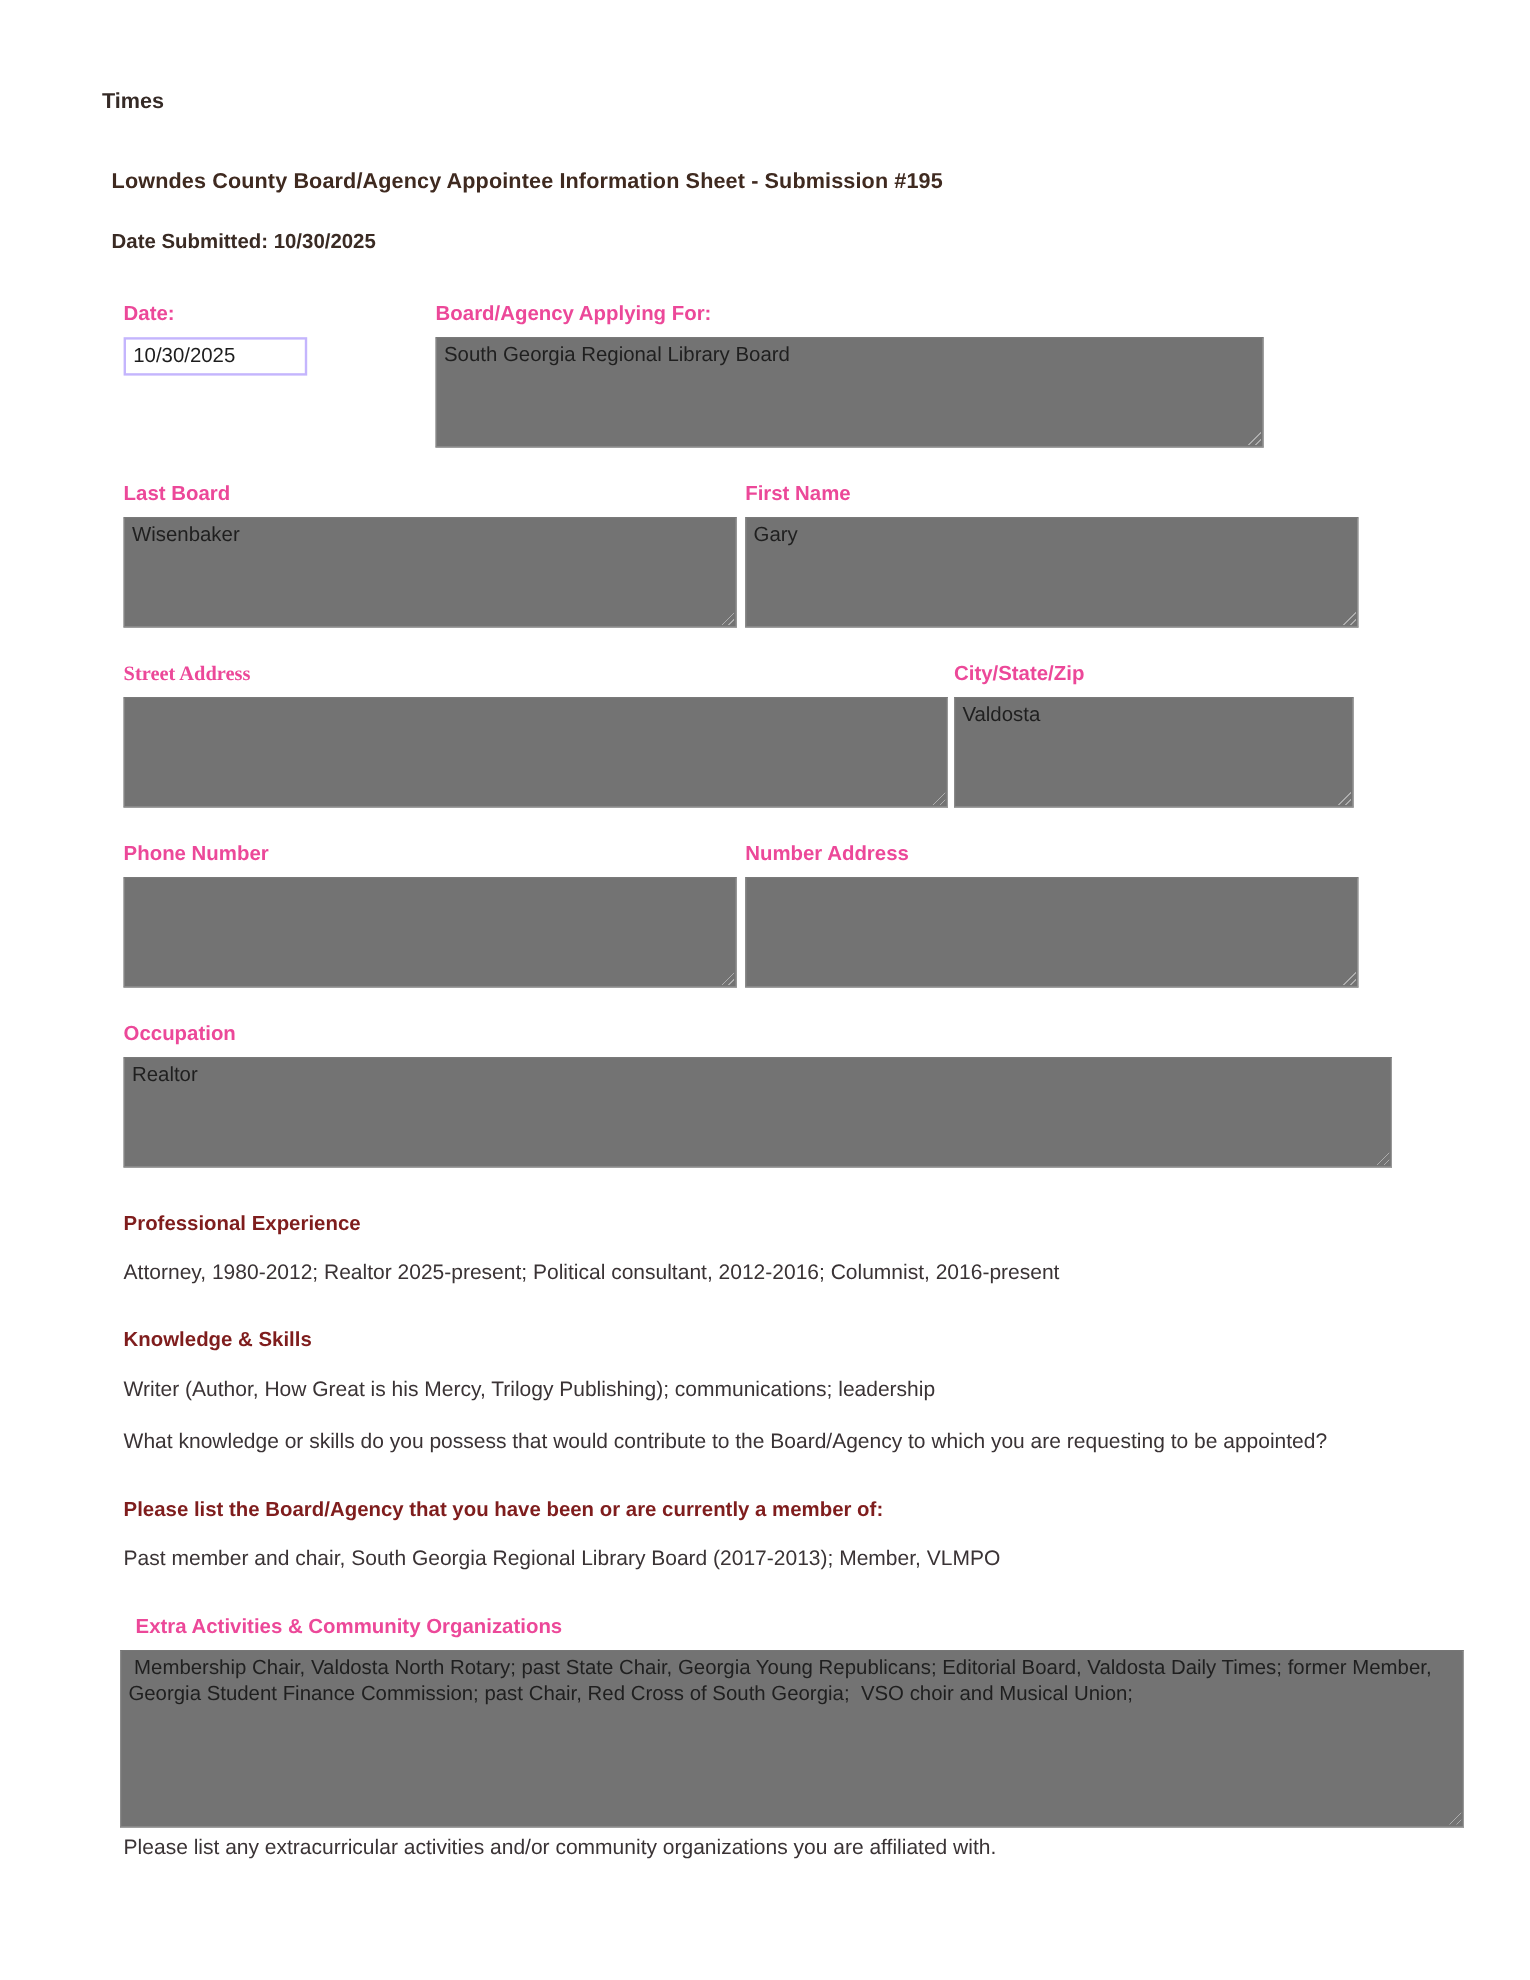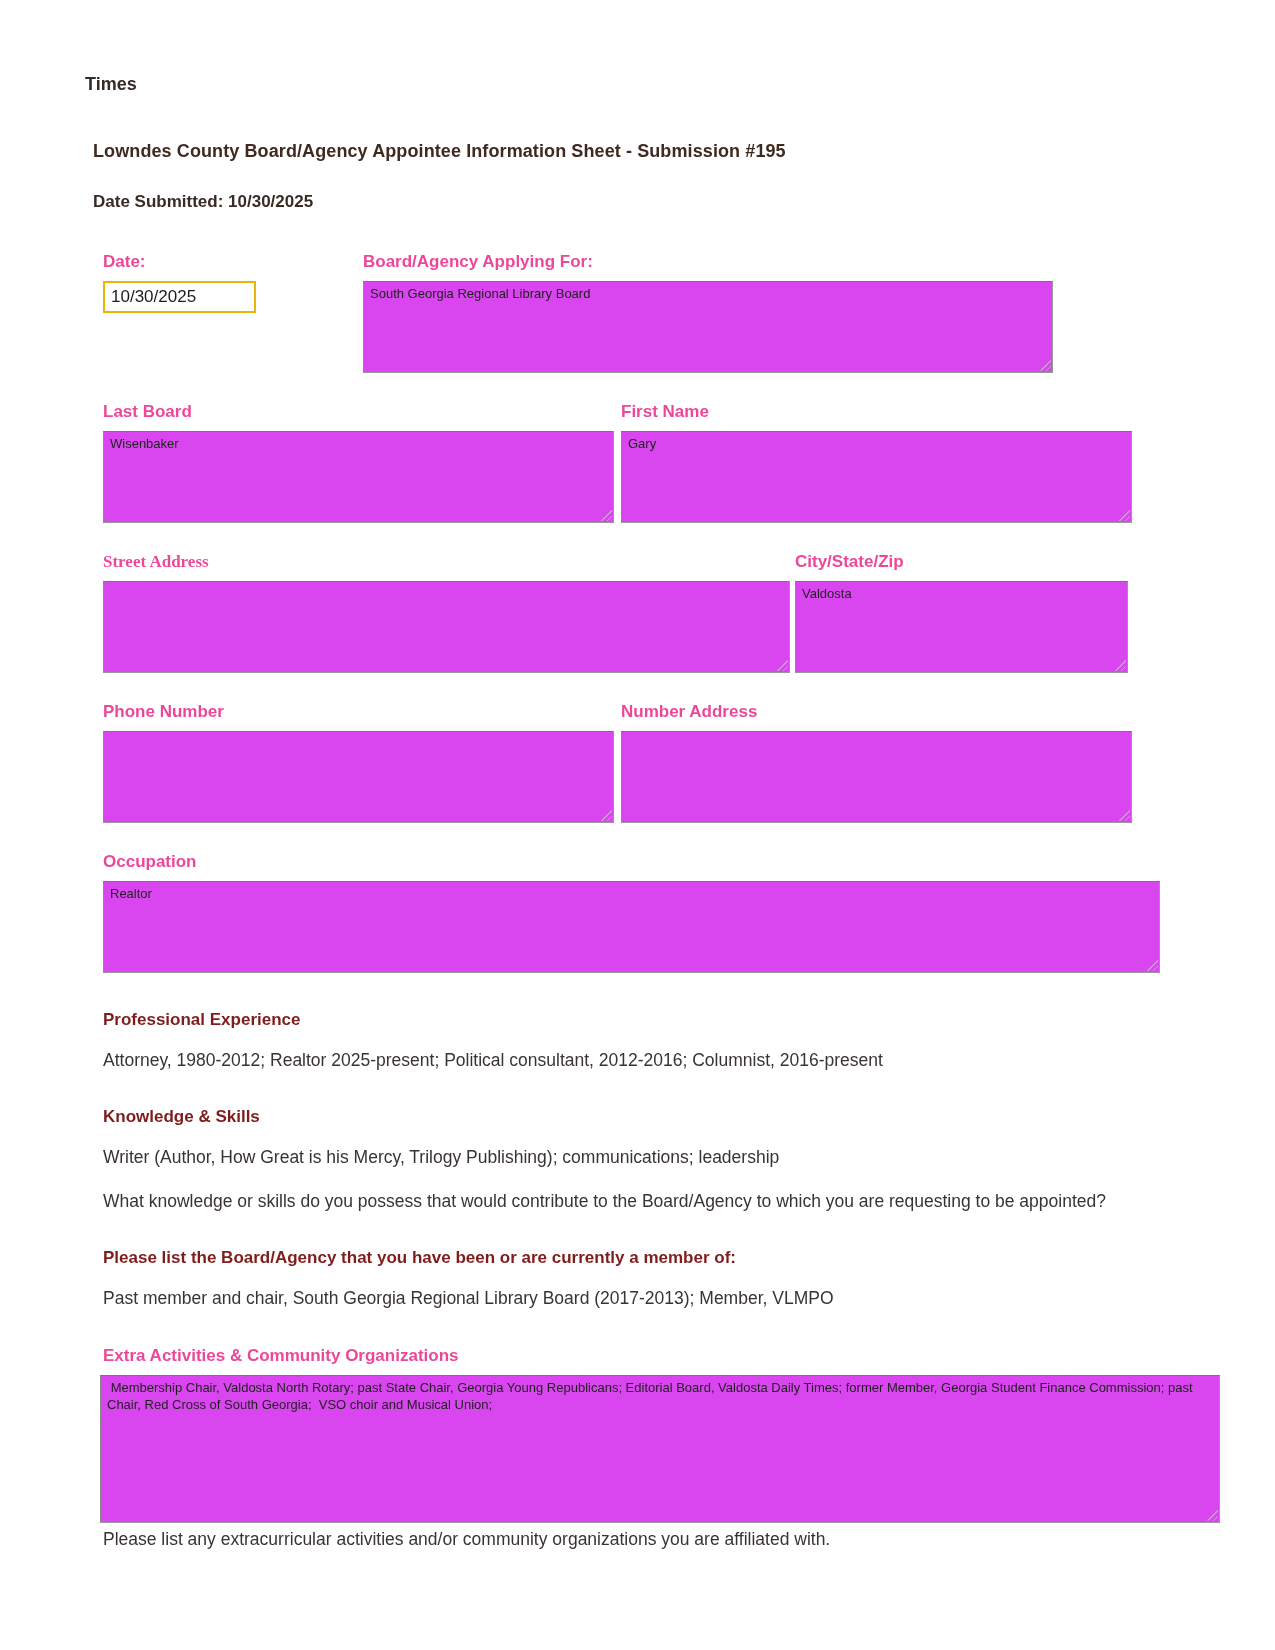--- a/index.html
+++ b/index.html
@@ -41,43 +41,43 @@
   .col-date  { width: 260px; flex: none; }
   .col-board { width: 690px; flex: none; }
   .col-half-a { width: 511px; flex: none; margin-right: 7px; }
   .col-half-b { width: 511px; flex: none; }
   .col-street { width: 687px; flex: none; margin-right: 5px; font-family: Liberation Serif, serif; }
   .col-city   { width: 333px; flex: none; }
   .col-occupation { width: 1057px; flex: none; }
 
   .date-input {
     width: 153px; height: 32px;
-    border: 2px solid #eab308;
+    border: 2px solid #c4b5fd;
     font-family: inherit; font-size: 17px; color: #1d1d1d;
     padding: 2px 6px; background: #ffffff;
     display: block;
   }
 
   .ta-wrap { position: relative; width: 100%; }
   .ta-wrap::after {
     content: "";
     position: absolute; right: 2px; bottom: 2px;
     width: 12px; height: 12px;
     background: repeating-linear-gradient(-45deg,
       transparent 0 3px, #b7b7b7 3px 4px);
     clip-path: polygon(100% 0, 100% 100%, 0 100%);
     pointer-events: none;
     opacity: .85;
   }
   textarea.ta {
     display: block; width: 100%;
     border: 1px solid #989898;
     border-top-color: #767676; border-left-color: #8a8a8a;
-    background: #d946ef;
-    font-family: inherit; font-size: 13px; color: #1f1f1f;
+    background: #737373;
+    font-family: inherit; font-size: 17px; color: #1f1f1f;
     line-height: 1.35;
     padding: 3px 6px;
     resize: none; overflow: hidden;
   }
   .ta-std   { height: 92px; }
   .ta-board { height: 92px; }
   .ta-extra { height: 148px; padding-top: 4px; }
 
   .section { margin-left: 103px; width: 1075px; }
   .section-heading {
@@ -86,21 +86,21 @@
   .section p {
     font-size: 17.5px; color: #3a3335;
     line-height: 1.55;
     margin-top: 17px;
   }
   .sec-prof  { margin-top: 37px; }
   .sec-know  { margin-top: 33px; }
   .sec-board { margin-top: 33px; }
 
   .extra-block { margin-top: 33px; margin-left: 100px; width: 1120px; }
-  .extra-block .field-label { margin-left: 3px; }
+  .extra-block .field-label { margin-left: 13px; }
   .extra-caption {
     font-size: 17.5px; color: #3a3335;
     margin-top: 6px; margin-left: 3px;
   }
 </style>
 </head>
 <body>
 
 <div class="page">
 

